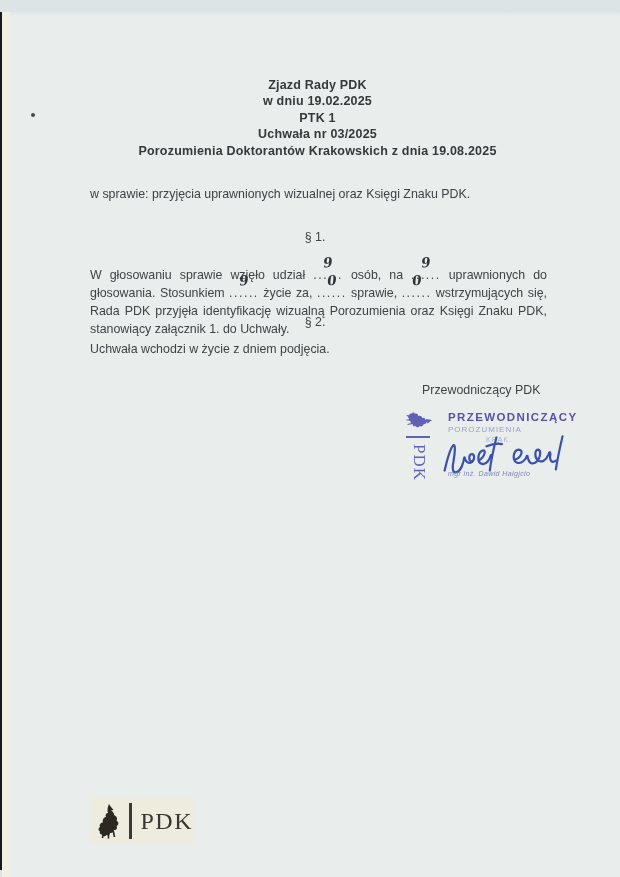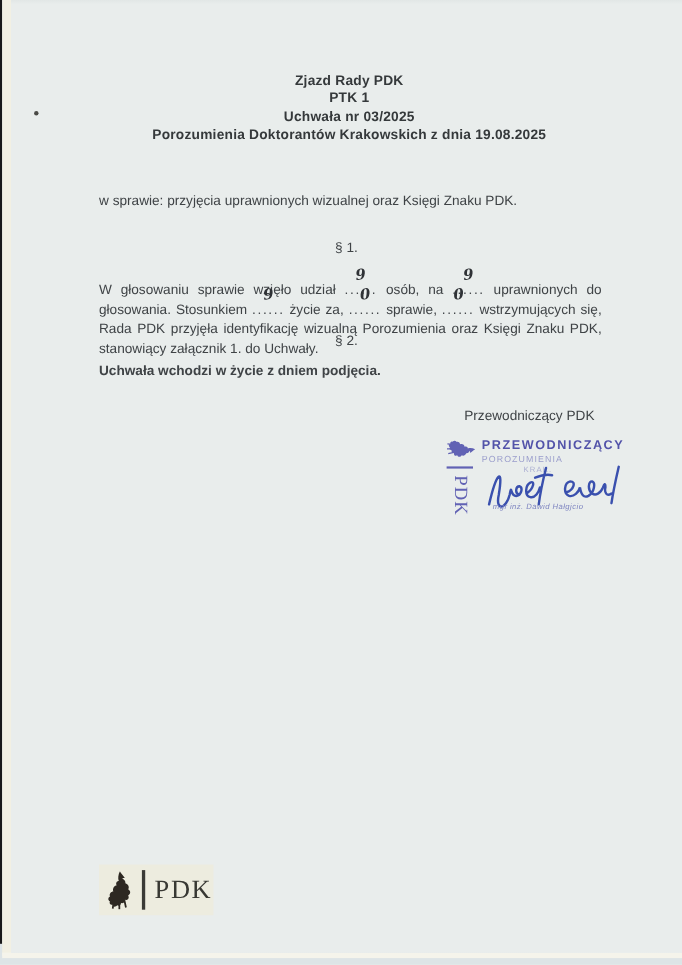--- a/index.html
+++ b/index.html
@@ -2,21 +2,21 @@
 <html lang="pl"><head>
 <meta charset="utf-8">
 <style>
   html,body{margin:0;padding:0;}
   body{
     width:620px;height:877px;overflow:hidden;
     font-family:"Liberation Sans",sans-serif;
     background:#dde4e6;
     position:relative;
   }
-  .scan{position:absolute;inset:0;}
+  .scan{position:absolute;inset:0;margin-top:12px;}
   
   .edge-left-black{position:absolute;left:0;top:0;width:2px;height:858px;background:#191919;}
   .edge-left-cream{position:absolute;left:2px;top:0;width:8px;height:869px;background:#f2f0e3;}
   .edge-bottom-cream{position:absolute;left:2px;top:866px;right:0;height:5px;background:#f5f4eb;}
   
   .page{
     position:absolute;left:10px;top:0;right:0;height:866px;
     background:
       linear-gradient(180deg, #e2e7e6 0px, #e9edec 4px),
       linear-gradient(90deg, #e8eceb 0%, #e9edec 78%, #edf1f0 92%, #eaeeed 100%);
@@ -32,34 +32,34 @@
     color:#35393b;letter-spacing:.2px;
   }
   .subject{position:absolute;left:80px;right:70px;top:175px;font-size:12.4px;color:#3f4346;}
   .sec-heading{position:absolute;left:0;right:0;text-align:center;font-size:12.4px;color:#3f4346;}
   .sec1-heading{top:218px;}
   .sec2-heading{top:303px;}
   .voting-par{
     position:absolute;left:80px;right:73px;top:242px;
     font-size:12.4px;line-height:18px;text-align:justify;color:#3f4346;
   }
-  .sec2-body{position:absolute;left:80px;right:70px;top:330px;font-size:12.4px;color:#3f4346;font-weight:bold;}
+  .sec2-body{position:absolute;left:80px;right:70px;top:330px;font-size:12.4px;color:#3f4346;}
 
   
   .slot{position:relative;display:inline-block;white-space:nowrap;}
   .slot .dots{letter-spacing:1.5px;color:#43474a;}
   .slot .hw{
     position:absolute;left:50%;top:-10px;transform:translateX(-50%) rotate(-6deg);
     font-family:"DejaVu Serif",serif;font-style:italic;font-weight:bold;
     font-size:13.5px;color:#2f3236;line-height:1;
   }
 
   
   .sig-title{position:absolute;left:412px;top:371px;font-size:12.4px;color:#3f4346;}
-  .stamp-text{position:absolute;left:428px;top:399px;color:#4c4caa;}
+  .stamp-text{position:absolute;left:438px;top:399px;color:#4c4caa;}
   .stamp-l1{font-weight:bold;font-size:11.5px;letter-spacing:1.4px;color:#4646a4;opacity:.92;}
   .stamp-l2{font-size:8px;letter-spacing:1px;color:#8d90c6;margin-top:2px;opacity:.85;}
   .stamp-l3{font-size:7px;letter-spacing:1px;color:#9ea1cd;margin-top:2px;margin-left:38px;opacity:.8;}
 
   .stamp-logo{
     position:absolute;left:424px;top:398px;width:80px;height:30px;
     transform:rotate(90deg);transform-origin:top left;
     display:flex;align-items:center;gap:6px;color:#5353ae;opacity:.9;
   }
   .stamp-logo .lajk{width:20px;height:26px;}
@@ -113,20 +113,21 @@
 <div class="scan">
   <div class="edge-left-black"></div>
   <div class="edge-left-cream"></div>
   <div class="edge-bottom-cream"></div>
 
   <div class="page">
     <div class="speck"></div>
 
     <div class="header-block">
       <div>Zjazd Rady PDK</div>
+      <div>w dniu 19.02.2025</div>
       <div>PTK 1</div>
       <div>Uchwała nr 03/2025</div>
       <div>Porozumienia Doktorantów Krakowskich z dnia 19.08.2025</div>
     </div>
 
     <div class="subject">w sprawie: przyjęcia uprawnionych wizualnej oraz Księgi Znaku PDK.</div>
 
     <div class="sec-heading sec1-heading">§ 1.</div>
 
     <p class="voting-par">

